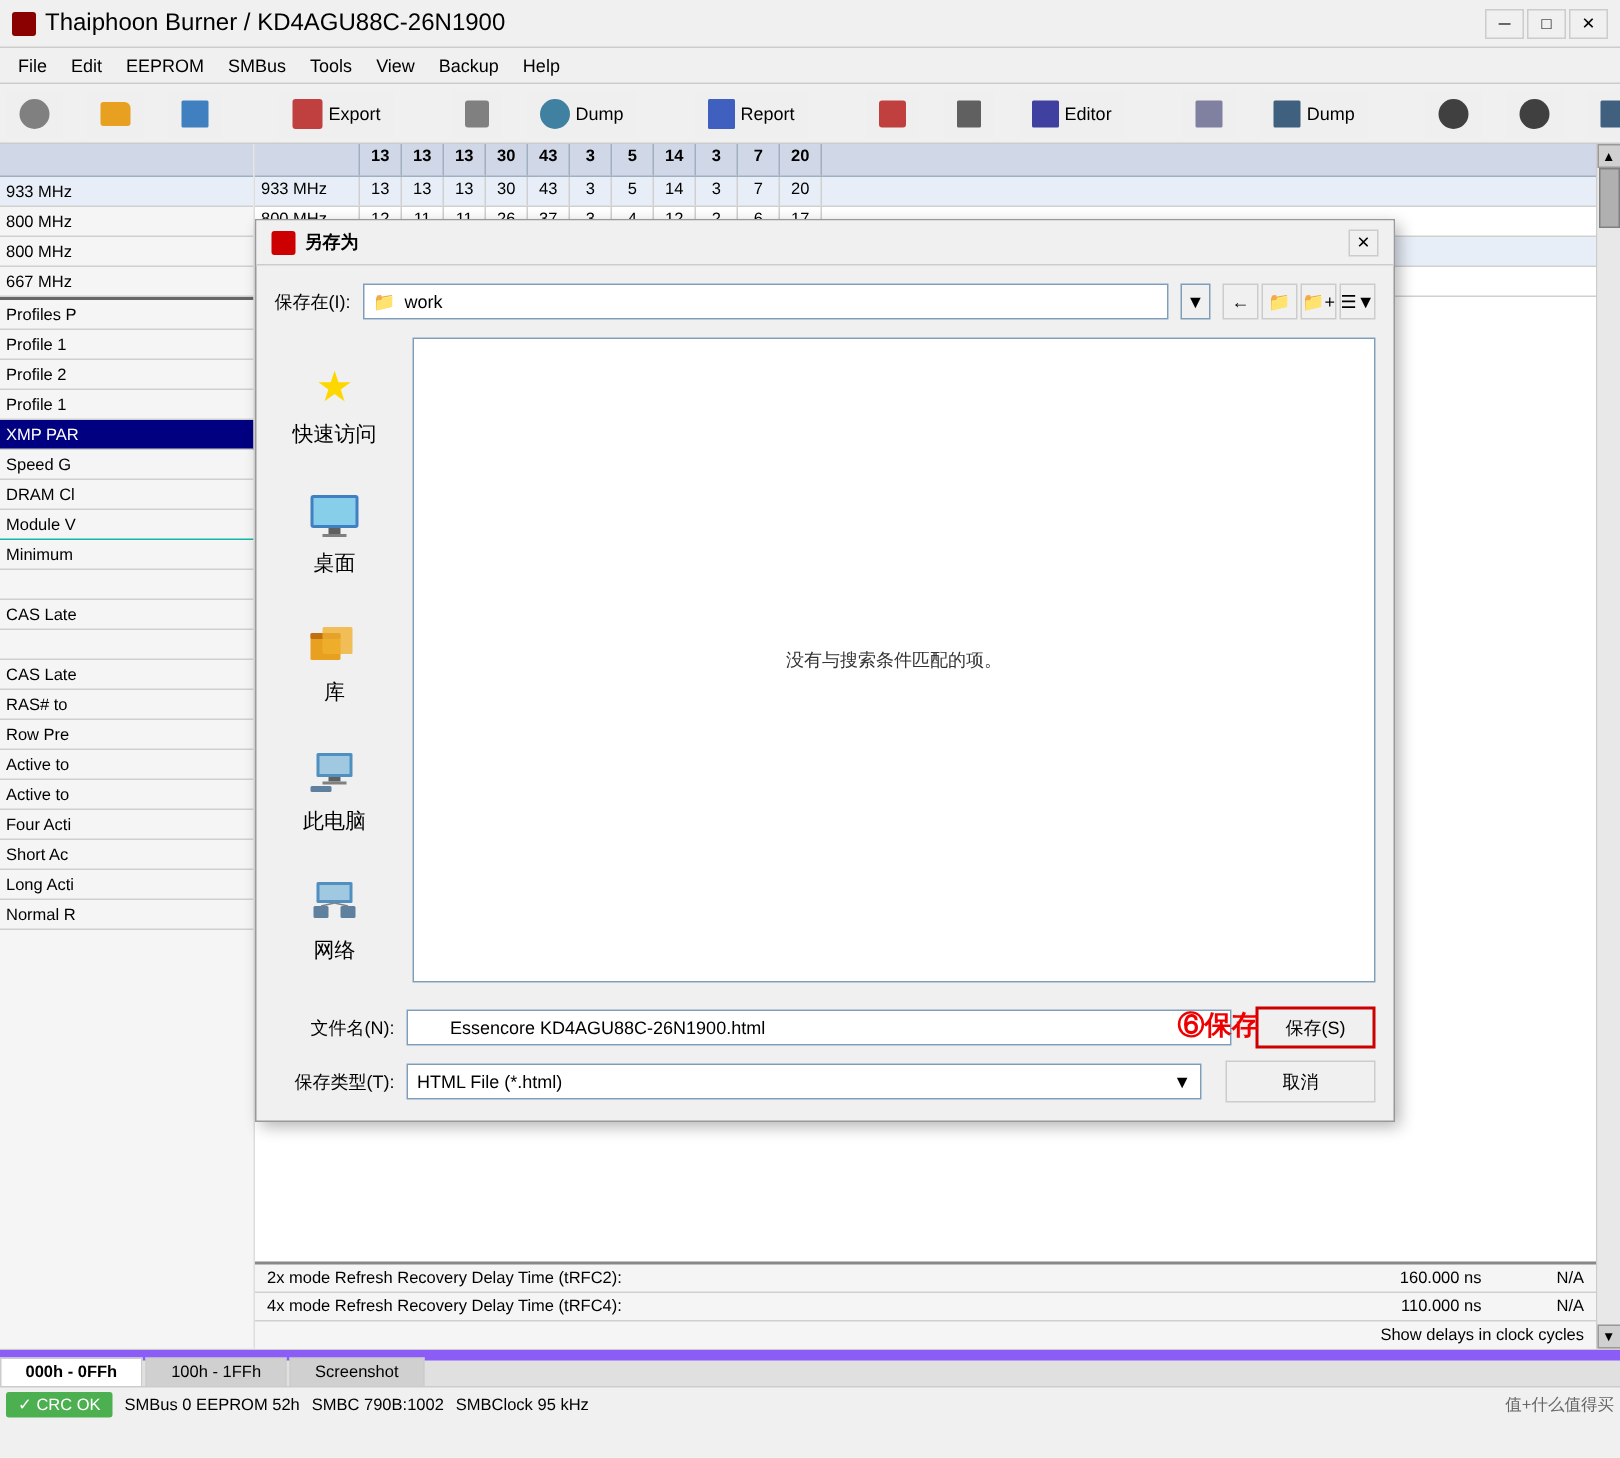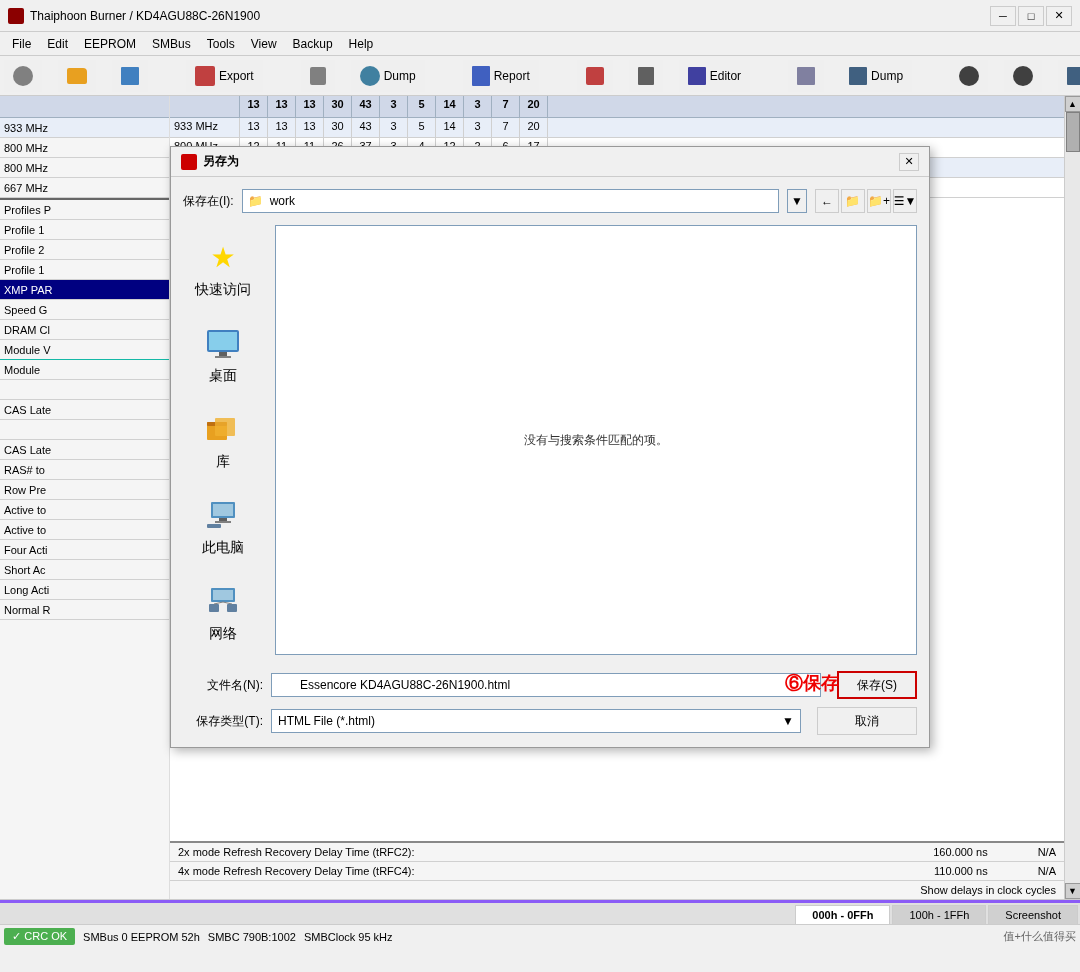--- a/index.html
+++ b/index.html
@@ -2,21 +2,21 @@
 <html><head>
   <meta charset="utf-8">
   <style>
     * { box-sizing: border-box; margin: 0; padding: 0; }
     body { font-family: 'Microsoft YaHei', 'SimSun', Arial, sans-serif; font-size: 12px; background: #f0f0f0; width: 1080px; height: 972px; overflow: hidden; }
     
     
     .title-bar { background: #f0f0f0; border-bottom: 1px solid #ccc; display: flex; align-items: center; justify-content: space-between; padding: 6px 8px; height: 32px; }
     .title-bar-left { display: flex; align-items: center; gap: 6px; }
     .title-icon { width: 16px; height: 16px; background: #c00; display: inline-block; }
-    .title-text { font-size: 12px; color: #000; }
+    .title-text { font-size: 16px; color: #000; }
     .title-bar-right { display: flex; gap: 2px; }
     .win-btn { width: 26px; height: 20px; background: #f0f0f0; border: 1px solid #ccc; display: flex; align-items: center; justify-content: center; cursor: pointer; font-size: 11px; }
 
     
     .menu-bar { background: #f0f0f0; border-bottom: 1px solid #ccc; display: flex; align-items: center; padding: 2px 4px; height: 24px; }
     .menu-item { padding: 2px 8px; cursor: pointer; font-size: 12px; }
 
     
     .toolbar { background: #f0f0f0; border-bottom: 1px solid #ccc; display: flex; align-items: center; padding: 2px 4px; height: 40px; gap: 16px; }
     .tool-btn { display: flex; align-items: center; gap: 4px; padding: 3px 8px; border: 1px solid transparent; cursor: pointer; font-size: 12px; height: 32px; }
@@ -27,21 +27,21 @@
     .label-row { padding: 2px 8px; font-size: 11px; border-bottom: 1px solid #e8e8e8; height: 20px; display: flex; align-items: center; }
     .label-row.highlight { background: #000080; color: white; }
     
     
     .scrollbar-right { width: 16px; background: #f0f0f0; border-left: 1px solid #ccc; display: flex; flex-direction: column; align-items: center; }
     .scroll-arrow { width: 16px; height: 16px; background: #d0d0d0; display: flex; align-items: center; justify-content: center; cursor: pointer; border: 1px solid #999; font-size: 9px; }
     .scroll-track { flex: 1; background: #e8e8e8; width: 100%; }
     .scroll-thumb { width: 14px; height: 40px; background: #b0b0b0; border: 1px solid #808080; margin: 0 auto; cursor: pointer; }
 
     
-    .bottom-tabs { display: flex; background: #e0e0e0; border-top: 3px solid #8b5cf6; height: 24px; align-items: flex-end; justify-content: flex-end; }
+    .bottom-tabs { display: flex; background: #e0e0e0; border-top: 7px solid #8b5cf6; height: 24px; align-items: flex-end; }
     .tab { padding: 3px 16px; border: 1px solid #ccc; border-bottom: none; background: #d0d0d0; cursor: pointer; font-size: 11px; margin-right: 2px; }
     .tab.active { background: white; font-weight: bold; }
 
     
     .status-bar { background: #f0f0f0; border-top: 1px solid #ccc; display: flex; align-items: center; height: 24px; padding: 0 4px; gap: 8px; }
     .status-item { padding: 2px 8px; background: #4CAF50; color: white; font-size: 11px; border-radius: 2px; }
     .status-text { font-size: 11px; }
     .status-right { margin-left: auto; font-size: 11px; color: #666; }
     .dialog { background: #f0f0f0; border: 1px solid #999; box-shadow: 3px 3px 10px rgba(0,0,0,0.3); width: 760px; min-height: 480px; position: absolute; top: 50px; left: 170px; }
     .dialog-title { background: #f0f0f0; border-bottom: 1px solid #ccc; display: flex; align-items: center; justify-content: space-between; padding: 6px 10px; height: 30px; }
@@ -182,21 +182,21 @@
     <div style="height:2px; background:#666;"></div>
 
     <div class="label-row" style="height:20px; border-bottom:1px solid #d0d0d0; font-size:11px; padding:2px 4px;">Profiles P</div>
     <div class="label-row" style="height:20px; border-bottom:1px solid #d0d0d0; font-size:11px; padding:2px 4px;">Profile 1</div>
     <div class="label-row" style="height:20px; border-bottom:1px solid #d0d0d0; font-size:11px; padding:2px 4px;">Profile 2</div>
     <div class="label-row" style="height:20px; border-bottom:1px solid #d0d0d0; font-size:11px; padding:2px 4px;">Profile 1</div>
     <div class="label-row highlight" style="height:20px; border-bottom:1px solid #d0d0d0; font-size:11px; padding:2px 4px;">XMP PAR</div>
     <div class="label-row" style="height:20px; border-bottom:1px solid #d0d0d0; font-size:11px; padding:2px 4px;">Speed G</div>
     <div class="label-row" style="height:20px; border-bottom:1px solid #d0d0d0; font-size:11px; padding:2px 4px;">DRAM Cl</div>
     <div class="label-row" style="height:20px; border-bottom:1px solid #14b8a6; font-size:11px; padding:2px 4px;">Module V</div>
-    <div class="label-row" style="height:20px; border-bottom:1px solid #d0d0d0; font-size:11px; padding:2px 4px;">Module</div>
+    <div class="label-row" style="height:20px; border-bottom:1px solid #d0d0d0; font-size:11px; padding:2px 4px;">Minimum</div>
     <div class="label-row" style="height:20px; border-bottom:1px solid #d0d0d0;"></div>
     <div class="label-row" style="height:20px; border-bottom:1px solid #d0d0d0; font-size:11px; padding:2px 4px;">CAS Late</div>
     <div class="label-row" style="height:20px; border-bottom:1px solid #d0d0d0;"></div>
     <div class="label-row" style="height:20px; border-bottom:1px solid #d0d0d0; font-size:11px; padding:2px 4px;">CAS Late</div>
     <div class="label-row" style="height:20px; border-bottom:1px solid #d0d0d0; font-size:11px; padding:2px 4px;">RAS# to</div>
     <div class="label-row" style="height:20px; border-bottom:1px solid #d0d0d0; font-size:11px; padding:2px 4px;">Row Pre</div>
     <div class="label-row" style="height:20px; border-bottom:1px solid #d0d0d0; font-size:11px; padding:2px 4px;">Active to</div>
     <div class="label-row" style="height:20px; border-bottom:1px solid #d0d0d0; font-size:11px; padding:2px 4px;">Active to</div>
     <div class="label-row" style="height:20px; border-bottom:1px solid #d0d0d0; font-size:11px; padding:2px 4px;">Four Acti</div>
     <div class="label-row" style="height:20px; border-bottom:1px solid #d0d0d0; font-size:11px; padding:2px 4px;">Short Ac</div>

